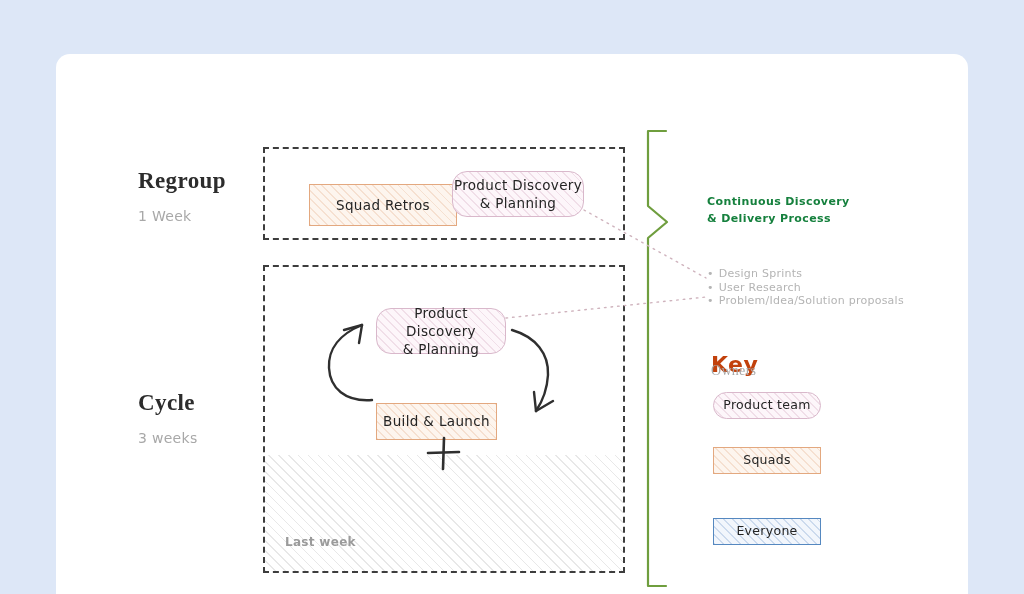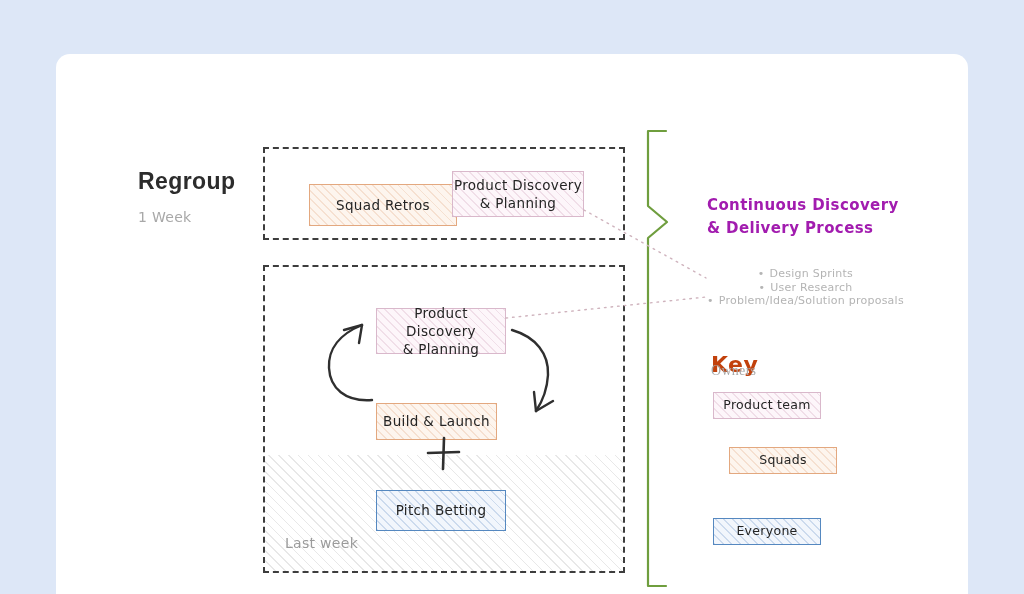--- a/index.html
+++ b/index.html
@@ -39,21 +39,21 @@
     width: 1024px;
     height: 594px;
     pointer-events: none;
   }
 
   
   .phase {
     position: absolute;
   }
   .phase-title {
-    font-family: Liberation Sans, sans-serif;
+    font-family: Liberation Serif, serif;
     font-size: 23px;
     font-weight: 600;
     color: #2c2c2c;
     letter-spacing: .4px;
   }
   .phase-sub {
     font-family: "DejaVu Sans", sans-serif;
     font-size: 14px;
     color: #a8a8a8;
     margin-top: 14px;
@@ -75,23 +75,24 @@
       45deg,
       rgba(140,140,140,.20) 0px,
       rgba(140,140,140,.20) 1px,
       transparent 1px,
       transparent 7px
     );
   }
   .lastweek-label {
     position: absolute;
     font-family: "DejaVu Sans", sans-serif;
-    font-size: 14px;
+    font-size: 12px;
     color: #9b9b9b;
     letter-spacing: .3px;
+    font-weight: bold;
   }
 
   
   .task {
     position: absolute;
     display: flex;
     align-items: center;
     justify-content: center;
     text-align: center;
     font-family: "DejaVu Sans", sans-serif;
@@ -106,20 +107,21 @@
   .task.pink {
     border-color: #d9b8cb;
     background-color: #fdf6fa;
     background-image: repeating-linear-gradient(
       45deg,
       rgba(196,140,170,.22) 0px,
       rgba(196,140,170,.22) 1.2px,
       transparent 1.2px,
       transparent 6px
     );
+    border-radius: 15px;
   }
   .task.orange {
     border-color: #e3a87f;
     background-color: #fdf5ee;
     background-image: repeating-linear-gradient(
       45deg,
       rgba(216,140,90,.20) 0px,
       rgba(216,140,90,.20) 1.2px,
       transparent 1.2px,
       transparent 6px
@@ -137,33 +139,32 @@
     );
   }
 
   
   .process-title {
     position: absolute;
     left: 707px;
     top: 194px;
     width: 240px;
     font-family: "DejaVu Sans", sans-serif;
-    font-size: 15px;
+    font-size: 11px;
     font-weight: 600;
-    color: #a21caf;
+    color: #15803d;
     line-height: 1.5;
     letter-spacing: .4px;
   }
 
   .bullets {
     position: absolute;
     left: 707px;
     top: 267px;
     list-style: none;
-    text-align: center;
   }
   .bullets li {
     font-family: "DejaVu Sans", sans-serif;
     font-size: 11px;
     color: #b4b4b4;
     line-height: 1.23;
     letter-spacing: .25px;
     white-space: nowrap;
   }
   .bullets li::before {
@@ -223,58 +224,59 @@
 
   <div class="task orange" style="left:309px; top:174px; width:148px; height:42px;margin-top:10px;">
     <span>Squad Retros</span>
   </div>
 
   <div class="task pink" style="left:452px; top:171px; width:132px; height:46px; flex-direction:column;">
     <span>Product Discovery</span>
     <span>&amp; Planning</span>
   </div>
 
+  <div class="phase" style="left:138px; top:390px;">
+    <div class="phase-title">Cycle</div>
+    <div class="phase-sub">3 weeks</div>
+  </div>
 
   <div class="dashed-box" style="left:263px; top:265px; width:362px; height:308px;"></div>
 
   <div class="lastweek-band" style="left:265px; top:455px; width:358px; height:116px;"></div>
   <div class="lastweek-label" style="left:285px; top:535px;">Last week</div>
 
   <div class="task pink" style="left:376px; top:308px; width:130px; height:46px; flex-direction:column;">
     <span>Product Discovery</span>
     <span>&amp; Planning</span>
   </div>
 
   <div class="task orange" style="left:376px; top:375px; width:121px; height:37px;margin-top:28px;">
     <span>Build &amp; Launch</span>
   </div>
 
-  <div class="task blue" style="left:376px; top:490px; width:130px; height:41px;">
-    <span>Pitch Betting</span>
-  </div>
 
   <div class="process-title">
     <div>Continuous Discovery</div>
     <div>&amp; Delivery Process</div>
   </div>
 
   <ul class="bullets">
     <li>Design Sprints</li>
     <li>User Research</li>
     <li>Problem/Idea/Solution proposals</li>
   </ul>
 
   <div class="key-title">Key</div>
   <div class="key-sub">Owners</div>
 
   <div class="key-list">
     <div class="key-item task pink" style="position:relative; left:0; top:0;">
       <span>Product team</span>
     </div>
-    <div class="key-item task orange" style="position:relative; left:16px; top:0;">
+    <div class="key-item task orange" style="position:relative; left:0; top:0;">
       <span>Squads</span>
     </div>
     <div class="key-item task blue" style="position:relative; left:0; top:16px;">
       <span>Everyone</span>
     </div>
   </div>
 
   <svg class="overlay" viewBox="0 0 1024 594">
 
     <g>

